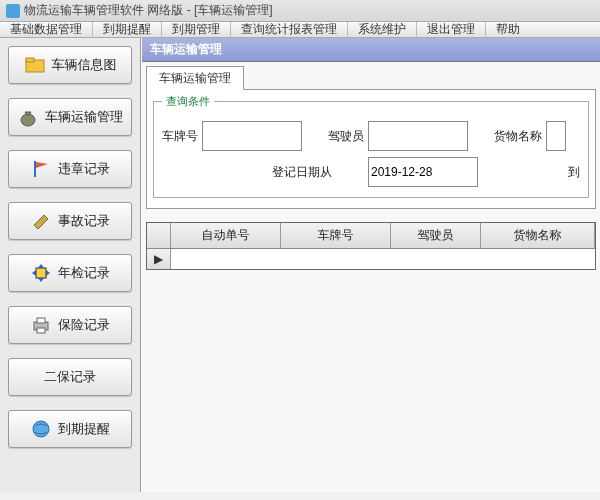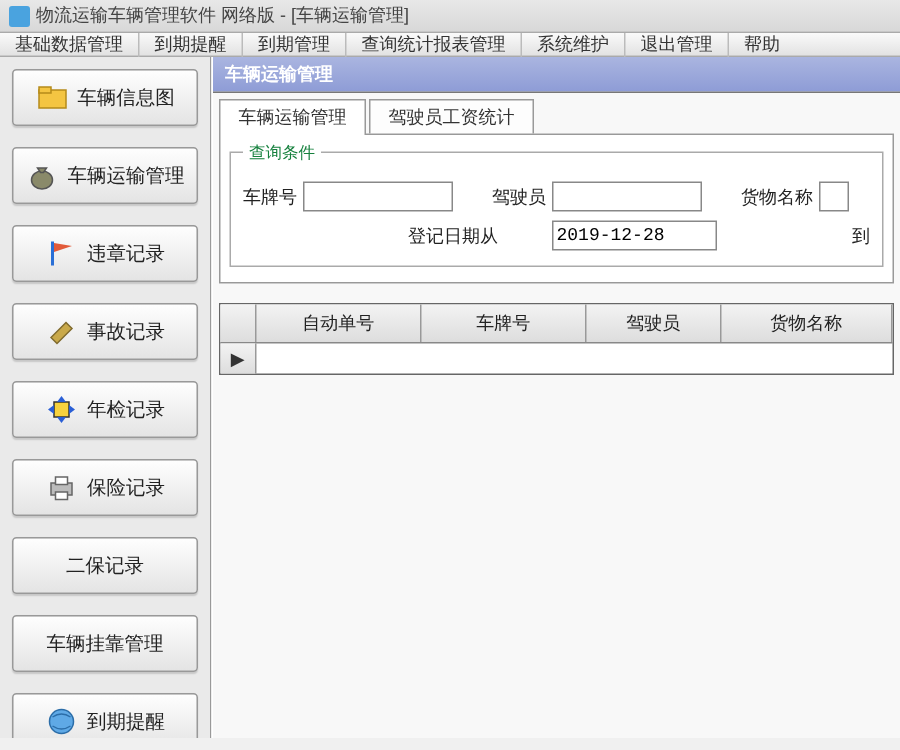--- a/index.html
+++ b/index.html
@@ -17,21 +17,21 @@
 .content { flex: 1; background: #f8f8f8; border-left: 1px solid #fff; position: relative; }
 .pagetitle { background: linear-gradient(#aab5e0,#8e9cd6); color: #fff; font-size: 12px; padding: 3px 8px; font-weight: bold; border-bottom: 1px solid #777; }
 .tabs { display: flex; margin: 4px 0 0 4px; }
 .tab { padding: 3px 12px; background: #fdfdfd; border: 1px solid #999; border-bottom: none; margin-right: 2px; font-size: 12px; color: #333; cursor: default; }
 .tab.active { background: #fff; font-weight: normal; position: relative; z-index: 2; }
 .tabpanel { border: 1px solid #999; margin: 0 4px 4px 4px; background: #fff; padding: 4px 6px 10px 6px; position: relative; top: -1px; }
 fieldset.qc { border: 1px solid #aaa; padding: 6px 8px 10px 8px; }
 fieldset.qc legend { font-size: 11px; color: #15803d; padding: 0 4px; }
 .row { display: flex; align-items: center; margin-top: 6px; gap: 4px; flex-wrap: nowrap; }
 .lbl { color: #222; white-space: nowrap; }
-input.txt { border: 1px solid #888; height: 20px; padding: 0 2px; font-size: 12px; background: #fff; font-family: Liberation Mono, monospace; }
+input.txt { border: 1px solid #888; height: 30px; padding: 0 2px; font-size: 12px; background: #fff; }
 .grid { margin: 12px 4px; border: 1px solid #666; background: #fff; }
 .ghead { display: flex; background: linear-gradient(#f3f3f3,#ddd); border-bottom: 1px solid #888; }
 .gcell { border-right: 1px solid #999; text-align: center; padding: 4px 0; font-size: 12px; color: #222; }
 .gmarker { width: 24px; background: linear-gradient(#f3f3f3,#ddd); border-right: 1px solid #999; }
 .grow { display: flex; height: 20px; }
 .growmark { width: 24px; background: linear-gradient(#f3f3f3,#ddd); border-right: 1px solid #999; display: flex; align-items: center; justify-content: center; color: #333; }
 svg { display: block; }
 </style>
 </head>
 <body>
@@ -113,38 +113,34 @@
             <rect x="7" y="4" width="8" height="5" fill="#fff" stroke="#666"></rect>
             <rect x="7" y="14" width="8" height="5" fill="#fff" stroke="#666"></rect>
           </svg>
         </span>
       <span class="nlabel">保险记录</span>
     </div>
     <div class="navbtn">
       <span class="nlabel">二保记录</span>
     </div>
     <div class="navbtn">
-      <span class="nlabel">车辆挂靠管理</span>
-    </div>
-    <div class="navbtn">
       <span class="nicon">
           <svg width="22" height="22">
             <circle cx="11" cy="11" r="8" fill="#5fa9e6" stroke="#2b6da8"></circle>
             <path d="M5 8 Q11 4 17 8 M5 14 Q11 18 17 14" stroke="#2b6da8" fill="none"></path>
           </svg>
         </span>
       <span class="nlabel">到期提醒</span>
     </div>
   </div>
 
   <div class="content">
     <div class="pagetitle">车辆运输管理</div>
     <div class="tabs">
       <div class="tab active">车辆运输管理</div>
-      <div class="tab">驾驶员工资统计</div>
     </div>
     <div class="tabpanel">
       <fieldset class="qc">
         <legend>查询条件</legend>
         <div class="row">
           <span class="lbl">车牌号</span>
           <input class="txt" style="width: 100px;">
           <span style="width:18px"></span>
           <span class="lbl">驾驶员</span>
           <input class="txt" style="width: 100px;">

